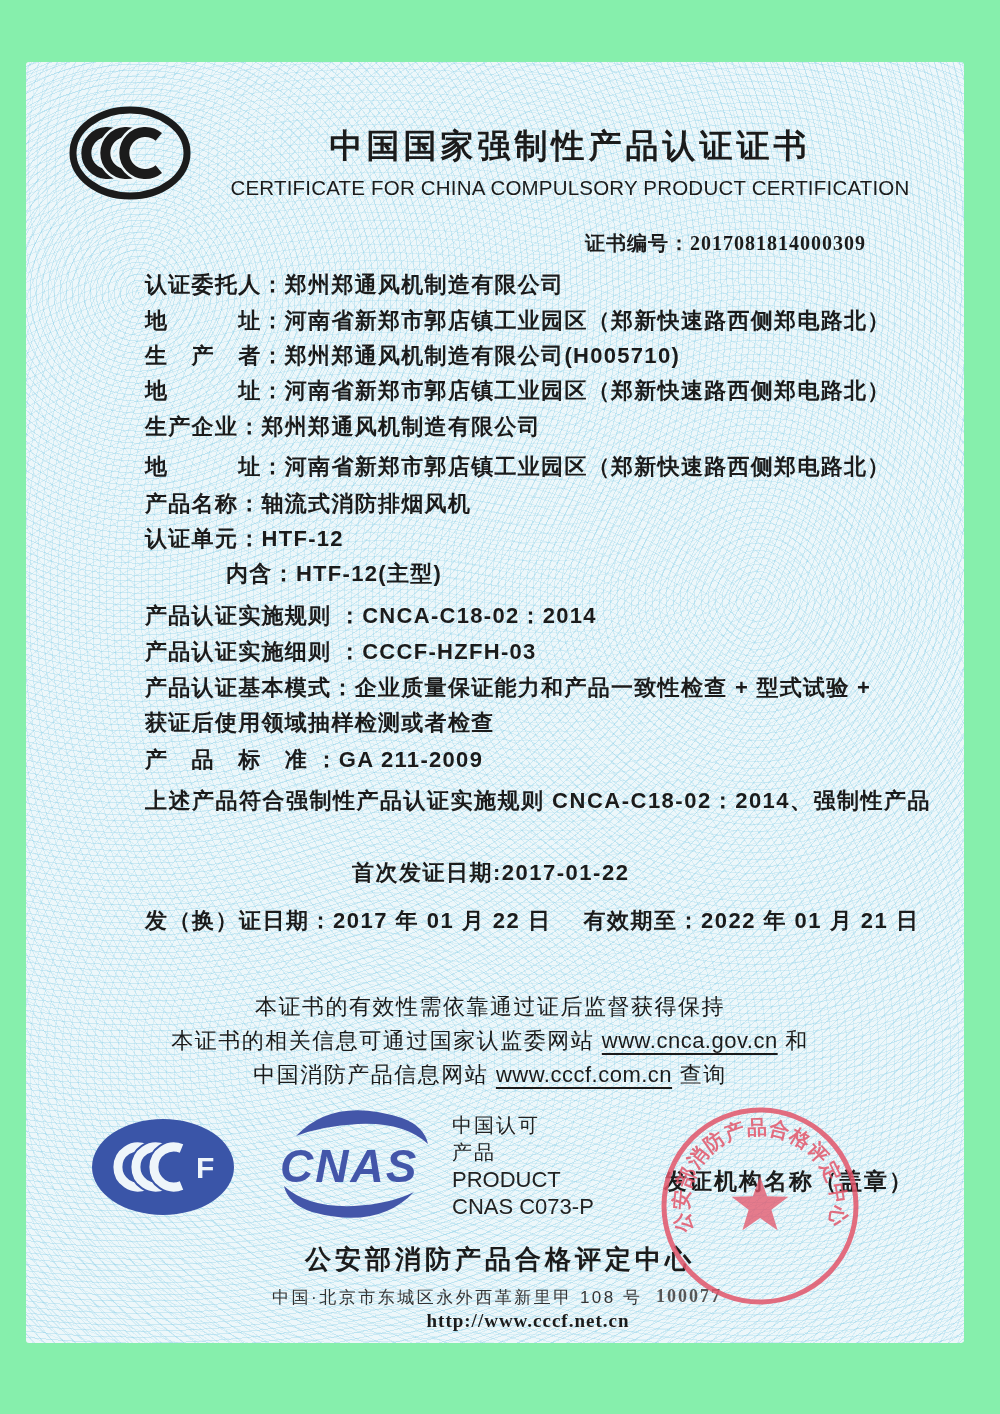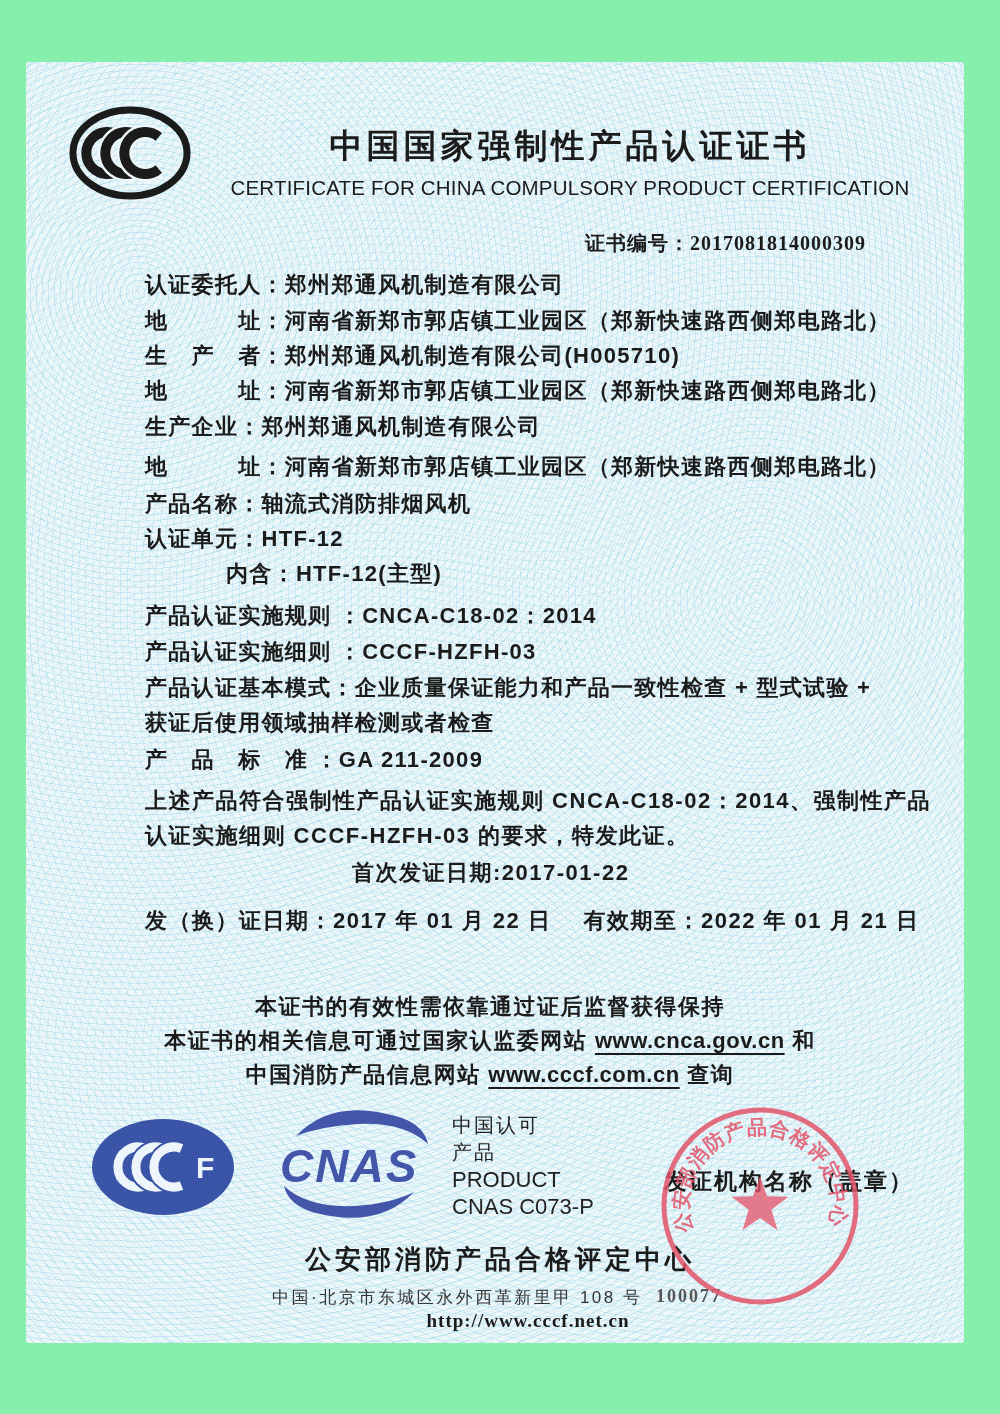--- a/index.html
+++ b/index.html
@@ -13,21 +13,21 @@
           repeating-radial-gradient(circle at 38% 78%, rgba(120,200,228,.20) 0 1px, rgba(120,200,228,0) 1px 8px),
           repeating-radial-gradient(circle at 55% 8%,  rgba(120,200,228,.16) 0 1px, rgba(120,200,228,0) 1px 9px);}
   .abs{position:absolute;}
   .cnb{font-weight:bold;letter-spacing:1px;}
   .row{position:absolute;left:145px;font-size:22px;font-weight:bold;letter-spacing:1.3px;white-space:nowrap;}
   .title-cn{left:240px;top:124px;width:660px;text-align:center;font-size:33px;font-weight:bold;letter-spacing:4px;white-space:nowrap;}
   .title-en{left:190px;top:176px;width:760px;text-align:center;font-size:20.5px;letter-spacing:.2px;white-space:nowrap;}
   .certno{left:585px;top:230px;font-size:20px;white-space:nowrap;}
   .certno .num{font-family:"Liberation Serif",serif;font-weight:bold;letter-spacing:1px;}
   .stmt{position:absolute;left:145px;font-size:22px;font-weight:bold;letter-spacing:1.5px;white-space:nowrap;}
-  .notice{font-size:22px;font-weight:bold;letter-spacing:1.5px;white-space:nowrap;text-align:center;width:700px;left:140px;}
+  .notice{font-size:22px;font-weight:normal;letter-spacing:1.5px;white-space:nowrap;text-align:center;width:700px;left:140px;}
   .lnk{text-decoration:underline;text-underline-offset:5px;letter-spacing:.5px;}
   .accr{left:452px;top:1112px;font-size:20px;line-height:27px;color:#222;}
   .accr .zh{font-weight:normal;letter-spacing:2px;}
   .overlay-label{left:664px;top:1166px;font-size:23px;font-weight:bold;letter-spacing:2px;white-space:nowrap;z-index:2;}
   .seal{left:650px;top:1090px;z-index:3;opacity:.85;}
   .footer-org{left:0;top:1242px;width:1000px;text-align:center;font-size:26px;font-weight:bold;letter-spacing:4px;}
   .footer-addr{left:272px;top:1286px;font-size:17px;letter-spacing:2.5px;white-space:nowrap;color:#333;}
   .footer-post{left:656px;top:1286px;font-size:18px;letter-spacing:2px;color:#555;font-family:"Liberation Serif",serif;font-weight:bold;}
   .footer-url{left:0;top:1310px;width:986px;text-align:center;font-size:19px;font-weight:bold;
               font-family:"Liberation Serif",serif;letter-spacing:1px;padding-left:35px;}
@@ -62,21 +62,20 @@
   <div class="row" style="top:489px;"><span>产品名称：</span><span>轴流式消防排烟风机</span></div>
   <div class="row" style="top:524px;"><span>认证单元：</span><span>HTF-12</span></div>
   <div class="row" style="top:559px;left:226px;"><span>内含：</span><span>HTF-12(主型)</span></div>
   <div class="row" style="top:601px;"><span>产品认证实施规则 ：</span><span>CNCA-C18-02：2014</span></div>
   <div class="row" style="top:637px;"><span>产品认证实施细则 ：</span><span>CCCF-HZFH-03</span></div>
   <div class="row" style="top:673px;"><span>产品认证基本模式：</span><span>企业质量保证能力和产品一致性检查 + 型式试验 +</span></div>
   <div class="row" style="top:708px;"><span>获证后使用领域抽样检测或者检查</span></div>
   <div class="row" style="top:745px;"><span>产　品　标　准 ：</span><span>GA 211-2009</span></div>
 
   <div class="stmt" style="top:786px;">上述产品符合强制性产品认证实施规则 CNCA-C18-02：2014、强制性产品</div>
-  <div class="stmt" style="top:821px;">认证实施细则 CCCF-HZFH-03 的要求，特发此证。</div>
   <div class="stmt" style="top:858px;left:352px;">首次发证日期:2017-01-22</div>
   <div class="stmt" style="top:894px;margin-top:12px;">
     <span>发（换）证日期：</span><span>2017 年 01 月 22 日</span><span style="display:inline-block;width:32px;"></span><span>有效期至：</span><span>2022 年 01 月 21 日</span>
   </div>
 
   <div class="abs notice" style="top:992px;">本证书的有效性需依靠通过证后监督获得保持</div>
   <div class="abs notice" style="top:1026px;">
     <span>本证书的相关信息可通过国家认监委网站 </span><span class="lnk">www.cnca.gov.cn</span><span> 和</span>
   </div>
   <div class="abs notice" style="top:1060px;">

